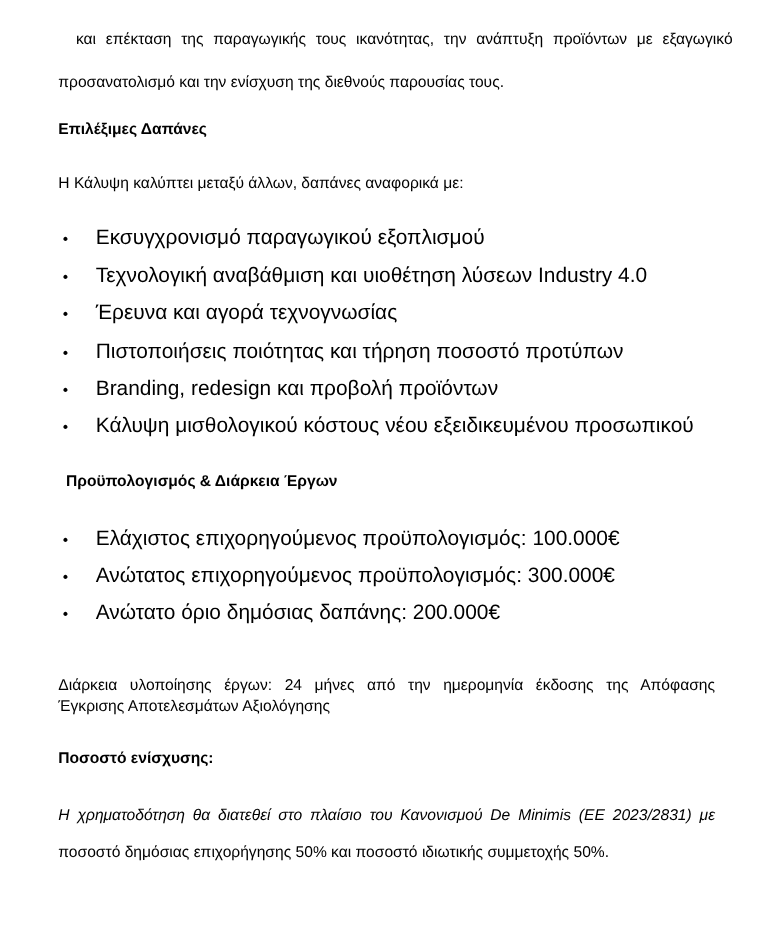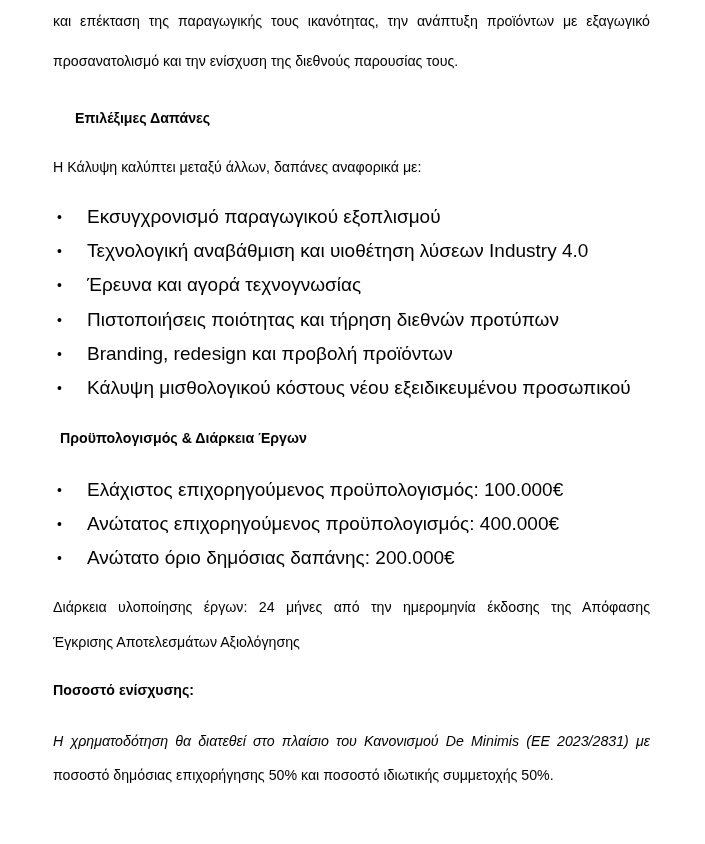--- a/index.html
+++ b/index.html
@@ -10,51 +10,51 @@
     .line { position: absolute; left: 53px; font-size: 14.2px; line-height: 18px; white-space: nowrap; }
     .just { width: 597px; text-align: justify; text-align-last: justify; white-space: normal; }
     .bold { font-weight: bold; }
     .bullet { position: absolute; left: 57px; font-size: 14px; line-height: 18px; }
     .btext { position: absolute; left: 87px; font-size: 19px; line-height: 18px; white-space: nowrap; }
   </style>
 </head>
 <body>
 
 <div>
-  <div class="line just" style="top:12px;">και επέκταση της παραγωγικής τους ικανότητας, την ανάπτυξη προϊόντων με εξαγωγικό</div>
-  <div class="line" style="top:52px;">προσανατολισμό και την ενίσχυση της διεθνούς παρουσίας τους.</div>
+  <div class="line just" style="top:27px;margin-left:16px;">και επέκταση της παραγωγικής τους ικανότητας, την ανάπτυξη προϊόντων με εξαγωγικό</div>
+  <div class="line" style="top:66px;">προσανατολισμό και την ενίσχυση της διεθνούς παρουσίας τους.</div>
 
-  <div class="line bold" style="top:109px;margin-left:22px;">Επιλέξιμες Δαπάνες</div>
+  <div class="line bold" style="top:109px;">Επιλέξιμες Δαπάνες</div>
   <div class="line" style="top:158px;">Η Κάλυψη καλύπτει μεταξύ άλλων, δαπάνες αναφορικά με:</div>
 
   <div>
     <span class="bullet" style="top:208px;">•</span>
     <span class="btext" style="top:208px;">Εκσυγχρονισμό παραγωγικού εξοπλισμού</span>
     <span class="bullet" style="top:242px;">•</span>
     <span class="btext" style="top:242px;">Τεχνολογική αναβάθμιση και υιοθέτηση λύσεων Industry 4.0</span>
     <span class="bullet" style="top:276px;">•</span>
     <span class="btext" style="top:276px;">Έρευνα και αγορά τεχνογνωσίας</span>
     <span class="bullet" style="top:311px;">•</span>
-    <span class="btext" style="top:311px;">Πιστοποιήσεις ποιότητας και τήρηση διεθνών προτύπων</span>
+    <span class="btext" style="top:311px;">Πιστοποιήσεις ποιότητας και τήρηση ποσοστό προτύπων</span>
     <span class="bullet" style="top:345px;">•</span>
     <span class="btext" style="top:345px;">Branding, redesign και προβολή προϊόντων</span>
     <span class="bullet" style="top:379px;">•</span>
     <span class="btext" style="top:379px;text-align:center;">Κάλυψη μισθολογικού κόστους νέου εξειδικευμένου προσωπικού</span>
   </div>
 
   <div class="line bold" style="top:429px; left:60px;">Προϋπολογισμός &amp; Διάρκεια Έργων</div>
 
   <div>
     <span class="bullet" style="top:481px;">•</span>
     <span class="btext" style="top:481px;">Ελάχιστος επιχορηγούμενος προϋπολογισμός: 100.000€</span>
     <span class="bullet" style="top:515px;">•</span>
-    <span class="btext" style="top:515px;">Ανώτατος επιχορηγούμενος προϋπολογισμός: 400.000€</span>
+    <span class="btext" style="top:515px;">Ανώτατος επιχορηγούμενος προϋπολογισμός: 300.000€</span>
     <span class="bullet" style="top:549px;">•</span>
     <span class="btext" style="top:549px;">Ανώτατο όριο δημόσιας δαπάνης: 200.000€</span>
   </div>
 
-  <div class="line just" style="top:598px;">Διάρκεια υλοποίησης έργων: 24 μήνες από την ημερομηνία έκδοσης της Απόφασης</div>
+  <div class="line just" style="top:614px;">Διάρκεια υλοποίησης έργων: 24 μήνες από την ημερομηνία έκδοσης της Απόφασης</div>
   <div class="line" style="top:633px;">Έγκρισης Αποτελεσμάτων Αξιολόγησης</div>
 
   <div class="line bold" style="top:681px;">Ποσοστό ενίσχυσης:</div>
   <div class="line just" style="top:732px;font-style:italic;">Η χρηματοδότηση θα διατεθεί στο πλαίσιο του Κανονισμού De Minimis (ΕΕ 2023/2831) με</div>
   <div class="line" style="top:766px;text-align:center;">ποσοστό δημόσιας επιχορήγησης 50% και ποσοστό ιδιωτικής συμμετοχής 50%.</div>
 </div>
 
 </body></html>

